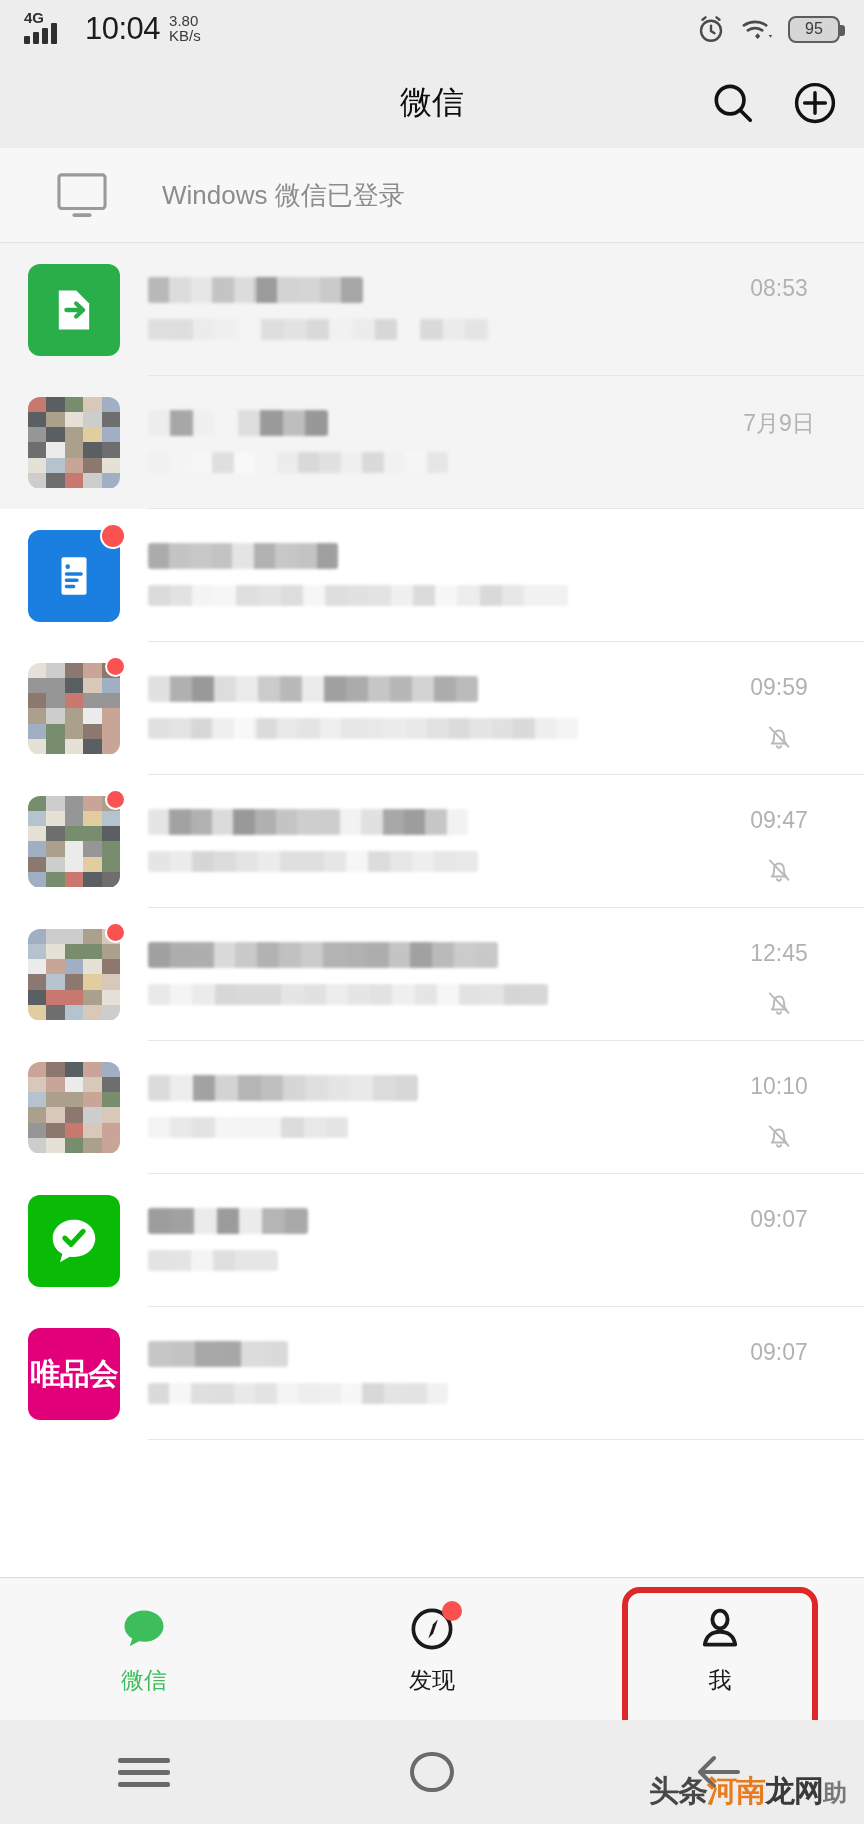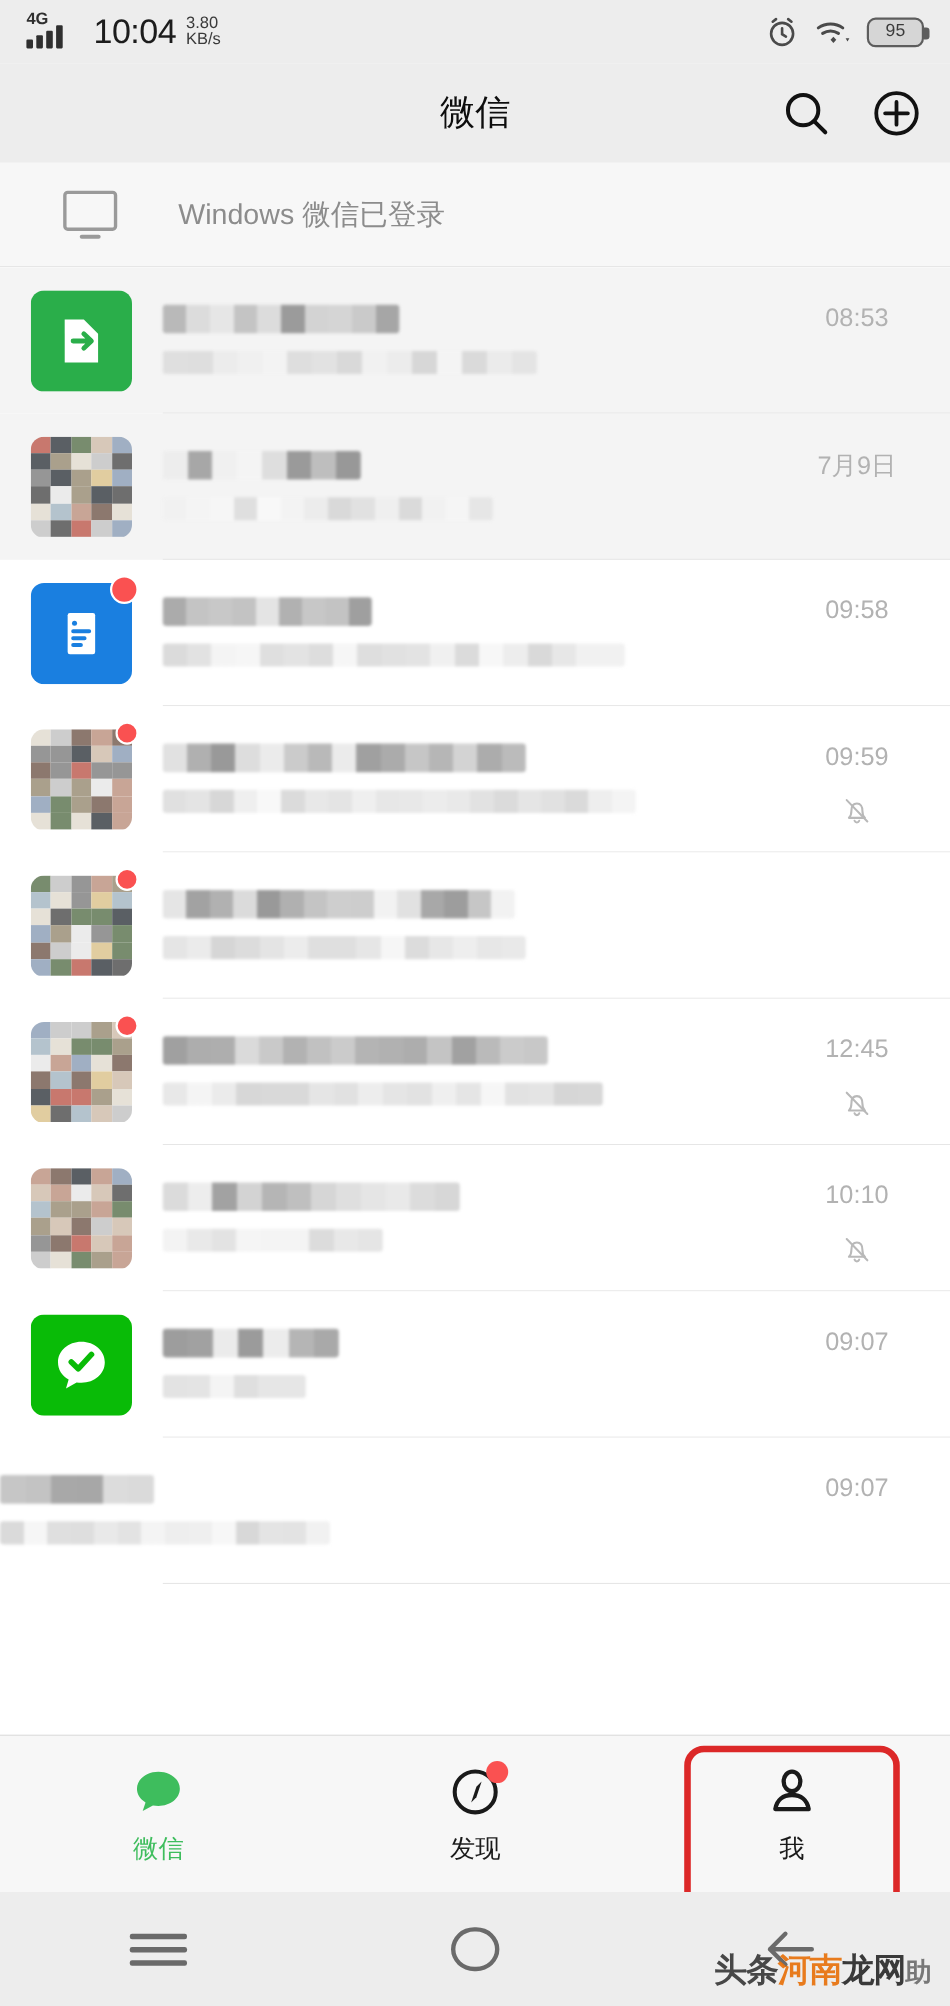--- a/index.html
+++ b/index.html
@@ -284,23 +284,20 @@
                 <path d="M8.4 11h7M8.4 14h5M8.4 17h3.4" stroke="#1a7fe0" stroke-width="1.7" stroke-linecap="round"></path>
               </svg>
             </div>
           </div>
           <div class="badge-dot" style="top: 14px; right: 22px;"></div>
         </div>
         <div class="row-body">
           <div class="blur-line name-blur" style="width: 190px; height: 26px; background: linear-gradient(90deg, rgb(171, 171, 171) 0%, rgb(171, 171, 171) 11.11%, rgb(196, 196, 196) 11.11%, rgb(196, 196, 196) 22.22%, rgb(200, 200, 200) 22.22%, rgb(200, 200, 200) 33.33%, rgb(195, 195, 195) 33.33%, rgb(195, 195, 195) 44.44%, rgb(228, 228, 228) 44.44%, rgb(228, 228, 228) 55.56%, rgb(177, 177, 177) 55.56%, rgb(177, 177, 177) 66.67%, rgb(199, 199, 199) 66.67%, rgb(199, 199, 199) 77.78%, rgb(195, 195, 195) 77.78%, rgb(195, 195, 195) 88.89%, rgb(159, 159, 159) 88.89%, rgb(159, 159, 159) 100%); filter: blur(1.6px);"></div>
           <div class="blur-line prev-blur" style="width: 420px; height: 21px; background: linear-gradient(90deg, rgb(219, 219, 219) 0%, rgb(219, 219, 219) 5.26%, rgb(226, 226, 226) 5.26%, rgb(226, 226, 226) 10.53%, rgb(244, 244, 244) 10.53%, rgb(244, 244, 244) 15.79%, rgb(246, 246, 246) 15.79%, rgb(246, 246, 246) 21.05%, rgb(223, 223, 223) 21.05%, rgb(223, 223, 223) 26.32%, rgb(227, 227, 227) 26.32%, rgb(227, 227, 227) 31.58%, rgb(221, 221, 221) 31.58%, rgb(221, 221, 221) 36.84%, rgb(246, 246, 246) 36.84%, rgb(246, 246, 246) 42.11%, rgb(222, 222, 222) 42.11%, rgb(222, 222, 222) 47.37%, rgb(225, 225, 225) 47.37%, rgb(225, 225, 225) 52.63%, rgb(227, 227, 227) 52.63%, rgb(227, 227, 227) 57.89%, rgb(240, 240, 240) 57.89%, rgb(240, 240, 240) 63.16%, rgb(219, 219, 219) 63.16%, rgb(219, 219, 219) 68.42%, rgb(247, 247, 247) 68.42%, rgb(247, 247, 247) 73.68%, rgb(237, 237, 237) 73.68%, rgb(237, 237, 237) 78.95%, rgb(217, 217, 217) 78.95%, rgb(217, 217, 217) 84.21%, rgb(231, 231, 231) 84.21%, rgb(231, 231, 231) 89.47%, rgb(241, 241, 241) 89.47%, rgb(241, 241, 241) 94.74%, rgb(241, 241, 241) 94.74%, rgb(241, 241, 241) 100%); filter: blur(1.6px);"></div>
         </div>
-        <div class="row-meta">
-          <div class="time">09:58</div>
-        </div>
         <div class="sep"></div>
       </div>
       <div class="chat-row">
         <div class="avatar-wrap">
           <div class="avatar sq">
             <div class="mosaic" style="grid-template-columns: repeat(5, 1fr); grid-template-rows: repeat(6, 1fr); filter: blur(0.6px);">
               <span style="background: rgb(230, 225, 215);"></span>
               <span style="background: rgb(205, 205, 205);"></span>
               <span style="background: rgb(140, 120, 110);"></span>
               <span style="background: rgb(200, 165, 150);"></span>
@@ -383,20 +380,28 @@
               <span style="background: rgb(90, 95, 100);"></span>
               <span style="background: rgb(110, 110, 110);"></span>
             </div>
           </div>
           <div class="badge-dot sm" style="top: 14px; right: 22px;"></div>
         </div>
         <div class="row-body">
           <div class="blur-line name-blur" style="width: 320px; height: 26px; background: linear-gradient(90deg, rgb(229, 229, 229) 0%, rgb(229, 229, 229) 6.67%, rgb(162, 162, 162) 6.67%, rgb(162, 162, 162) 13.33%, rgb(177, 177, 177) 13.33%, rgb(177, 177, 177) 20%, rgb(219, 219, 219) 20%, rgb(219, 219, 219) 26.67%, rgb(153, 153, 153) 26.67%, rgb(153, 153, 153) 33.33%, rgb(176, 176, 176) 33.33%, rgb(176, 176, 176) 40%, rgb(196, 196, 196) 40%, rgb(196, 196, 196) 46.67%, rgb(206, 206, 206) 46.67%, rgb(206, 206, 206) 53.33%, rgb(205, 205, 205) 53.33%, rgb(205, 205, 205) 60%, rgb(242, 242, 242) 60%, rgb(242, 242, 242) 66.67%, rgb(225, 225, 225) 66.67%, rgb(225, 225, 225) 73.33%, rgb(168, 168, 168) 73.33%, rgb(168, 168, 168) 80%, rgb(157, 157, 157) 80%, rgb(157, 157, 157) 86.67%, rgb(198, 198, 198) 86.67%, rgb(198, 198, 198) 93.33%, rgb(242, 242, 242) 93.33%, rgb(242, 242, 242) 100%); filter: blur(1.6px);"></div>
           <div class="blur-line prev-blur" style="width: 330px; height: 21px; background: linear-gradient(90deg, rgb(229, 229, 229) 0%, rgb(229, 229, 229) 6.67%, rgb(235, 235, 235) 6.67%, rgb(235, 235, 235) 13.33%, rgb(214, 214, 214) 13.33%, rgb(214, 214, 214) 20%, rgb(220, 220, 220) 20%, rgb(220, 220, 220) 26.67%, rgb(228, 228, 228) 26.67%, rgb(228, 228, 228) 33.33%, rgb(236, 236, 236) 33.33%, rgb(236, 236, 236) 40%, rgb(223, 223, 223) 40%, rgb(223, 223, 223) 46.67%, rgb(223, 223, 223) 46.67%, rgb(223, 223, 223) 53.33%, rgb(230, 230, 230) 53.33%, rgb(230, 230, 230) 60%, rgb(246, 246, 246) 60%, rgb(246, 246, 246) 66.67%, rgb(220, 220, 220) 66.67%, rgb(220, 220, 220) 73.33%, rgb(231, 231, 231) 73.33%, rgb(231, 231, 231) 80%, rgb(238, 238, 238) 80%, rgb(238, 238, 238) 86.67%, rgb(231, 231, 231) 86.67%, rgb(231, 231, 231) 93.33%, rgb(233, 233, 233) 93.33%, rgb(233, 233, 233) 100%); filter: blur(1.6px);"></div>
         </div>
+        <div class="row-meta">
+          <div class="time">09:47</div>
+          <svg class="mute" viewBox="0 0 24 24">
+            <path d="M6.2 17.2h11.6c-1.5-1.3-1.8-2.6-1.8-5.1 0-3.2-1.3-5.3-4-5.3s-4 2.1-4 5.3c0 2.5-.3 3.8-1.8 5.1z" fill="none" stroke="#b9b9b9" stroke-width="1.5" stroke-linejoin="round"></path>
+            <path d="M10.3 19.3c.3.8 1 1.3 1.7 1.3s1.4-.5 1.7-1.3" fill="none" stroke="#b9b9b9" stroke-width="1.5" stroke-linecap="round"></path>
+            <path d="M4.6 4.3L19.6 19.8" stroke="#b9b9b9" stroke-width="1.5" stroke-linecap="round"></path>
+          </svg>
+        </div>
         <div class="sep"></div>
       </div>
       <div class="chat-row">
         <div class="avatar-wrap">
           <div class="avatar sq">
             <div class="mosaic" style="grid-template-columns: repeat(5, 1fr); grid-template-rows: repeat(6, 1fr); filter: blur(0.6px);">
               <span style="background: rgb(160, 175, 195);"></span>
               <span style="background: rgb(205, 205, 205);"></span>
               <span style="background: rgb(205, 205, 205);"></span>
               <span style="background: rgb(170, 160, 140);"></span>
@@ -509,20 +514,25 @@
         <div class="row-body">
           <div class="blur-line name-blur" style="width: 160px; height: 26px; background: linear-gradient(90deg, rgb(157, 157, 157) 0%, rgb(157, 157, 157) 14.29%, rgb(161, 161, 161) 14.29%, rgb(161, 161, 161) 28.57%, rgb(235, 235, 235) 28.57%, rgb(235, 235, 235) 42.86%, rgb(155, 155, 155) 42.86%, rgb(155, 155, 155) 57.14%, rgb(236, 236, 236) 57.14%, rgb(236, 236, 236) 71.43%, rgb(181, 181, 181) 71.43%, rgb(181, 181, 181) 85.71%, rgb(169, 169, 169) 85.71%, rgb(169, 169, 169) 100%); filter: blur(1.6px);"></div>
           <div class="blur-line prev-blur" style="width: 130px; height: 21px; background: linear-gradient(90deg, rgb(227, 227, 227) 0%, rgb(227, 227, 227) 16.67%, rgb(228, 228, 228) 16.67%, rgb(228, 228, 228) 33.33%, rgb(244, 244, 244) 33.33%, rgb(244, 244, 244) 50%, rgb(223, 223, 223) 50%, rgb(223, 223, 223) 66.67%, rgb(230, 230, 230) 66.67%, rgb(230, 230, 230) 83.33%, rgb(230, 230, 230) 83.33%, rgb(230, 230, 230) 100%); filter: blur(1.6px);"></div>
         </div>
         <div class="row-meta">
           <div class="time">09:07</div>
         </div>
         <div class="sep"></div>
       </div>
       <div class="chat-row">
+        <div class="avatar-wrap">
+          <div class="avatar sq">
+            <div class="ic-vip">唯品会</div>
+          </div>
+        </div>
         <div class="row-body">
           <div class="blur-line name-blur" style="width: 140px; height: 26px; background: linear-gradient(90deg, rgb(198, 198, 198) 0%, rgb(198, 198, 198) 16.67%, rgb(195, 195, 195) 16.67%, rgb(195, 195, 195) 33.33%, rgb(168, 168, 168) 33.33%, rgb(168, 168, 168) 50%, rgb(167, 167, 167) 50%, rgb(167, 167, 167) 66.67%, rgb(220, 220, 220) 66.67%, rgb(220, 220, 220) 83.33%, rgb(218, 218, 218) 83.33%, rgb(218, 218, 218) 100%); filter: blur(1.6px);"></div>
           <div class="blur-line prev-blur" style="width: 300px; height: 21px; background: linear-gradient(90deg, rgb(218, 218, 218) 0%, rgb(218, 218, 218) 7.14%, rgb(246, 246, 246) 7.14%, rgb(246, 246, 246) 14.29%, rgb(223, 223, 223) 14.29%, rgb(223, 223, 223) 21.43%, rgb(222, 222, 222) 21.43%, rgb(222, 222, 222) 28.57%, rgb(233, 233, 233) 28.57%, rgb(233, 233, 233) 35.71%, rgb(227, 227, 227) 35.71%, rgb(227, 227, 227) 42.86%, rgb(244, 244, 244) 42.86%, rgb(244, 244, 244) 50%, rgb(238, 238, 238) 50%, rgb(238, 238, 238) 57.14%, rgb(239, 239, 239) 57.14%, rgb(239, 239, 239) 64.29%, rgb(247, 247, 247) 64.29%, rgb(247, 247, 247) 71.43%, rgb(216, 216, 216) 71.43%, rgb(216, 216, 216) 78.57%, rgb(228, 228, 228) 78.57%, rgb(228, 228, 228) 85.71%, rgb(227, 227, 227) 85.71%, rgb(227, 227, 227) 92.86%, rgb(241, 241, 241) 92.86%, rgb(241, 241, 241) 100%); filter: blur(1.6px);"></div>
         </div>
         <div class="row-meta">
           <div class="time">09:07</div>
         </div>
         <div class="sep"></div>
       </div>
     </div>

